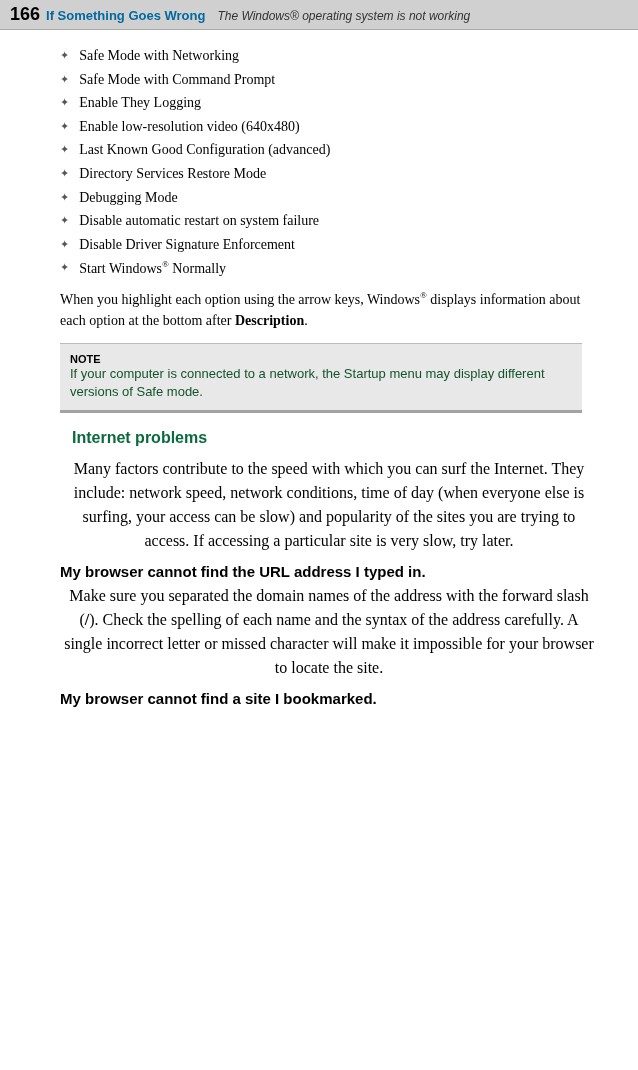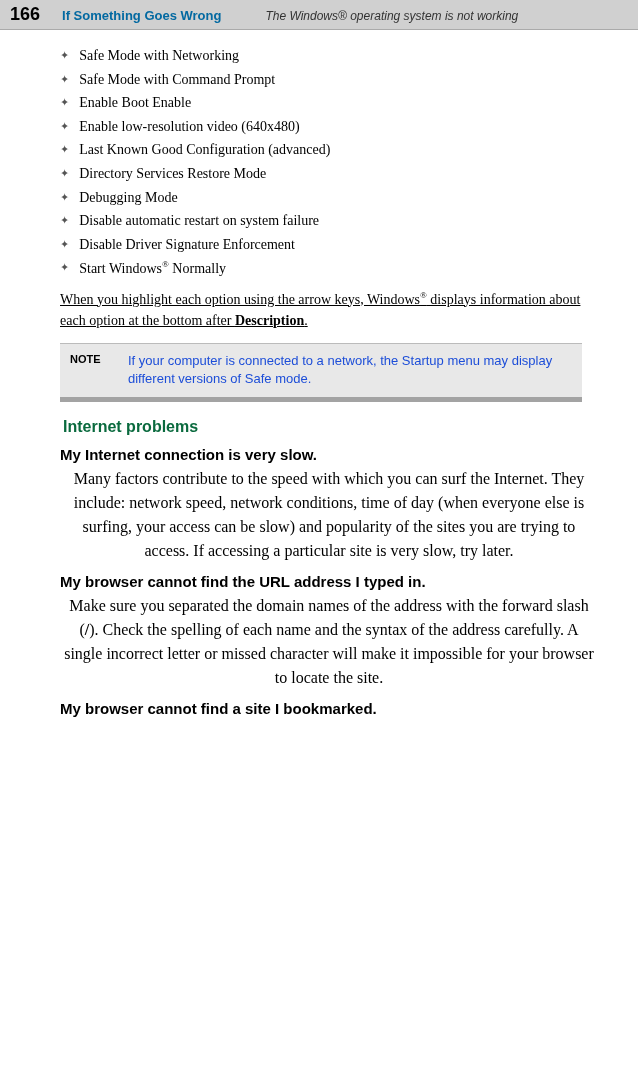--- a/index.html
+++ b/index.html
@@ -9,21 +9,21 @@
       background: #fff;
       color: #000;
       width: 638px;
       min-height: 1070px;
     }
     .header-bar {
       background: #d0d0d0;
       padding: 4px 10px 4px 10px;
       display: flex;
       align-items: baseline;
-      gap: 22px;
+      gap: 6px;
       border-bottom: 1px solid #aaa;
     }
     .header-page-num {
       font-size: 18px;
       font-weight: bold;
       color: #000;
       font-family: Arial, sans-serif;
     }
     .header-chapter {
       font-size: 13px;
@@ -55,54 +55,54 @@
       color: #555;
       font-size: 11px;
       margin-right: 10px;
       margin-top: 2px;
       flex-shrink: 0;
     }
     .para {
       font-size: 14px;
       line-height: 1.5;
       margin-bottom: 8px;
-      text-decoration: underline;
     }
     .para b {
       font-weight: bold;
     }
     .note-box {
       display: flex;
       background: #e8e8e8;
       border-top: 1px solid #bbb;
-      border-bottom: 5px solid #a3a3a3;
+      border-bottom: 3px solid #a3a3a3;
       margin: 12px 16px 16px 0;
       padding: 8px 10px;
+      flex-direction: column;
     }
     .note-label {
       font-family: Arial, sans-serif;
       font-size: 11px;
       font-weight: bold;
       color: #000;
       min-width: 48px;
       margin-right: 10px;
       margin-top: 1px;
     }
     .note-text {
       font-size: 13px;
       line-height: 1.45;
-      color: #1d4ed8;
+      color: #14532d;
       font-family: Arial, sans-serif;
     }
     .section-heading {
       font-family: Arial, sans-serif;
       font-size: 16px;
       font-weight: bold;
       color: #0a6a3e;
-      margin: 8px 0 10px 3px;
+      margin: 8px 0 10px 12px;
     }
     .problem-heading {
       font-size: 15px;
       font-weight: bold;
       margin: 10px 0 4px 0;
       font-family: Arial, sans-serif;
     }
     .problem-body {
       font-size: 16px;
       line-height: 1.5;
@@ -131,21 +131,21 @@
     <li>
       <span class="bullet-diamond">✦</span>
       <span>Safe Mode with Networking</span>
     </li>
     <li>
       <span class="bullet-diamond">✦</span>
       <span>Safe Mode with Command Prompt</span>
     </li>
     <li>
       <span class="bullet-diamond">✦</span>
-      <span>Enable Boot Enable</span>
+      <span>Enable They Logging</span>
     </li>
     <li>
       <span class="bullet-diamond">✦</span>
       <span>Enable low-resolution video (640x480)</span>
     </li>
     <li>
       <span class="bullet-diamond">✦</span>
       <span>Last Known Good Configuration (advanced)</span>
     </li>
     <li>
@@ -177,23 +177,20 @@
   </p>
 
 
   <div class="note-box">
     <span class="note-label">NOTE</span>
     <span class="note-text">If your computer is connected to a network, the Startup menu may display different versions of Safe mode.</span>
   </div>
 
   <h2 class="section-heading">Internet problems</h2>
 
-  <p class="problem-heading">
-    <span>My Internet connection is very slow.</span>
-  </p>
   <p class="problem-body">Many factors contribute to the speed with which you can surf the Internet. They include: network speed, network conditions, time of day (when everyone else is surfing, your access can be slow) and popularity of the sites you are trying to access. If accessing a particular site is very slow, try later.</p>
 
   <p class="problem-heading">
     <span>My browser cannot find the URL address I typed in.</span>
   </p>
   <p class="problem-body">
     Make sure you separated the domain names of the address with the
     forward slash (<b>/</b>). Check the spelling of each name and the syntax of
     the address carefully. A single incorrect letter or missed character
     will make it impossible for your browser to locate the site.

